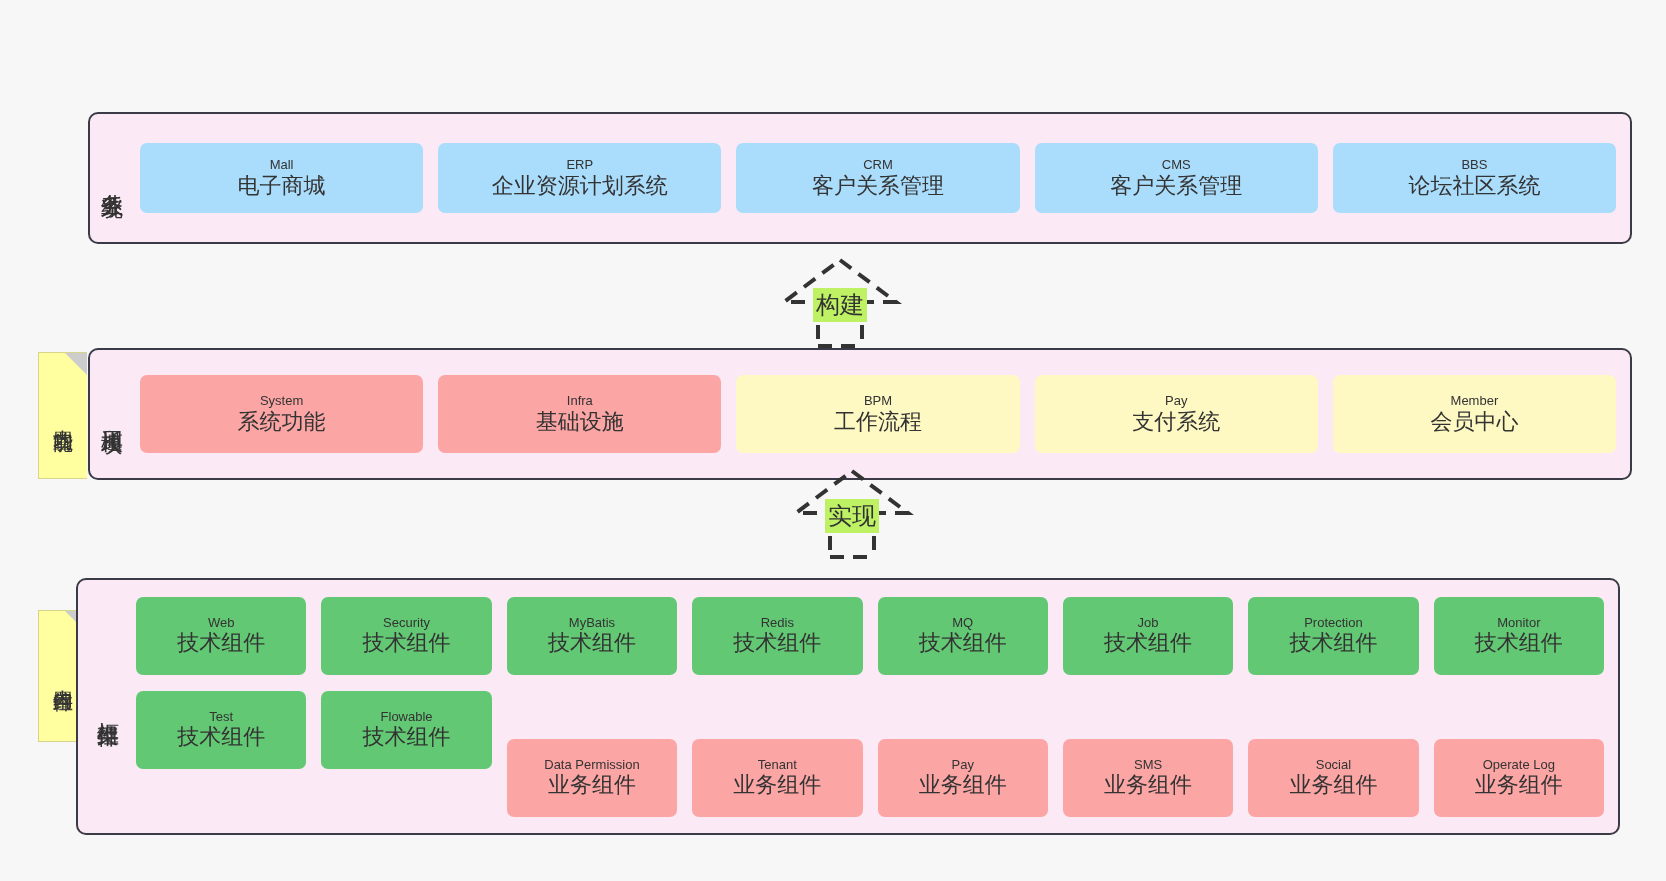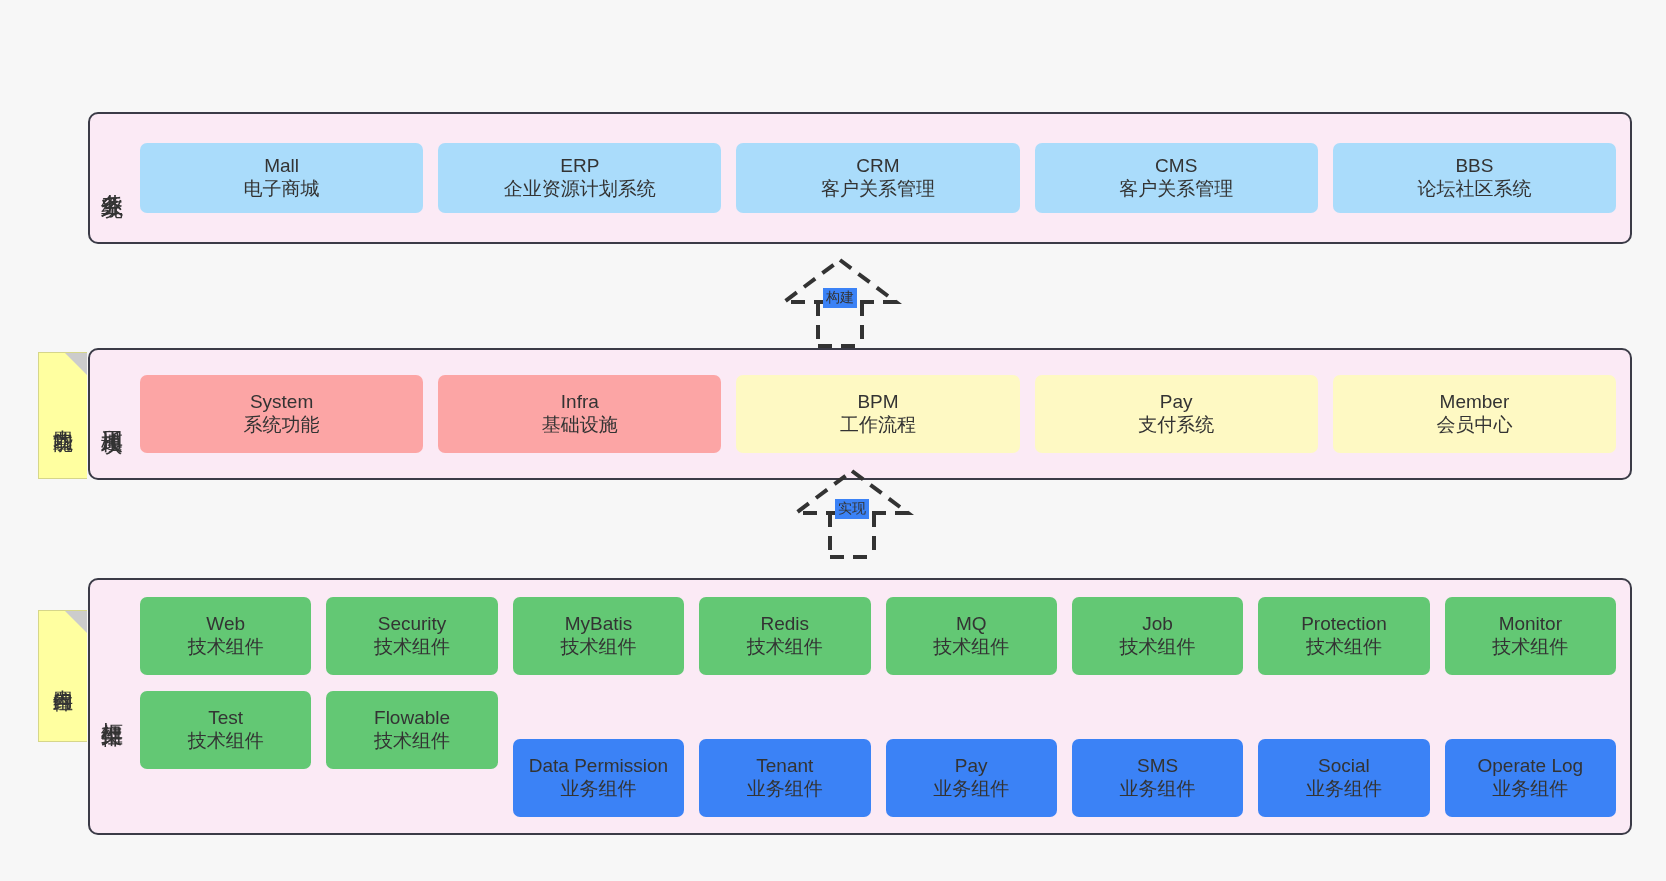--- a/index.html
+++ b/index.html
@@ -70,37 +70,37 @@
     border-radius: 7px;
     display: flex;
     flex-direction: column;
     align-items: center;
     justify-content: center;
     text-align: center;
     line-height: 1.2;
     padding: 6px 4px;
     color: #333333;
   }
-  .box .t1 { font-size: 19px; }
-  .box .t2 { font-size: 19px; }
+  .box .t1 { font-size: 13px; }
+  .box .t2 { font-size: 22px; }
 
   .box.blue        { background: #aadcfb; }
   .box.red         { background: #fca5a5; }
   .box.pink        { background: #fef9c3; text-align: center; }
   .box.green       { background: #63c874; }
-  .box.lightgreen  { background: #3b82f6; margin-top: 48px; }
+  .box.lightgreen  { background: #fca5a5; margin-top: 48px; }
 
   
   #layer-business  { left: 88px;  top: 112px; width: 1544px; height: 132px; }
   #layer-business .box { height: 70px; }
 
   #layer-common    { left: 88px;  top: 348px; width: 1544px; height: 132px; }
   #layer-common .box { height: 78px; }
 
-  #layer-framework { left: 88px;  top: 578px; width: 1544px; height: 257px; }
+  #layer-framework { left: 76px;  top: 578px; width: 1544px; height: 257px; padding-left: 8px; }
   #layer-framework .box { height: 78px; }
   #layer-framework .layer-body { gap: 16px; padding: 0 14px 0 6px; }
 
   
   .note {
     position: absolute;
     box-sizing: border-box;
     width: 49px;
     background: #ffffa0;
     border: 1px solid #d6d68a;
@@ -134,23 +134,23 @@
   
   .connector {
     position: absolute;
   }
   .connector svg { display: block; overflow: visible; }
   .connector .conn-label {
     position: absolute;
     left: 50%;
     transform: translateX(-50%);
     top: 32px;
-    font-size: 14px;
-    color: #333333;
-    background: #3b82f6;
+    font-size: 24px;
+    color: #333333;
+    background: #bef264;
     padding: 1px 3px;
     white-space: nowrap;
     user-select: none;
   }
   #conn-build  { left: 760px; top: 256px; width: 160px; height: 90px; }
   #conn-impl   { left: 772px; top: 467px; width: 160px; height: 90px; }
 </style>
 </head>
 <body>
 

